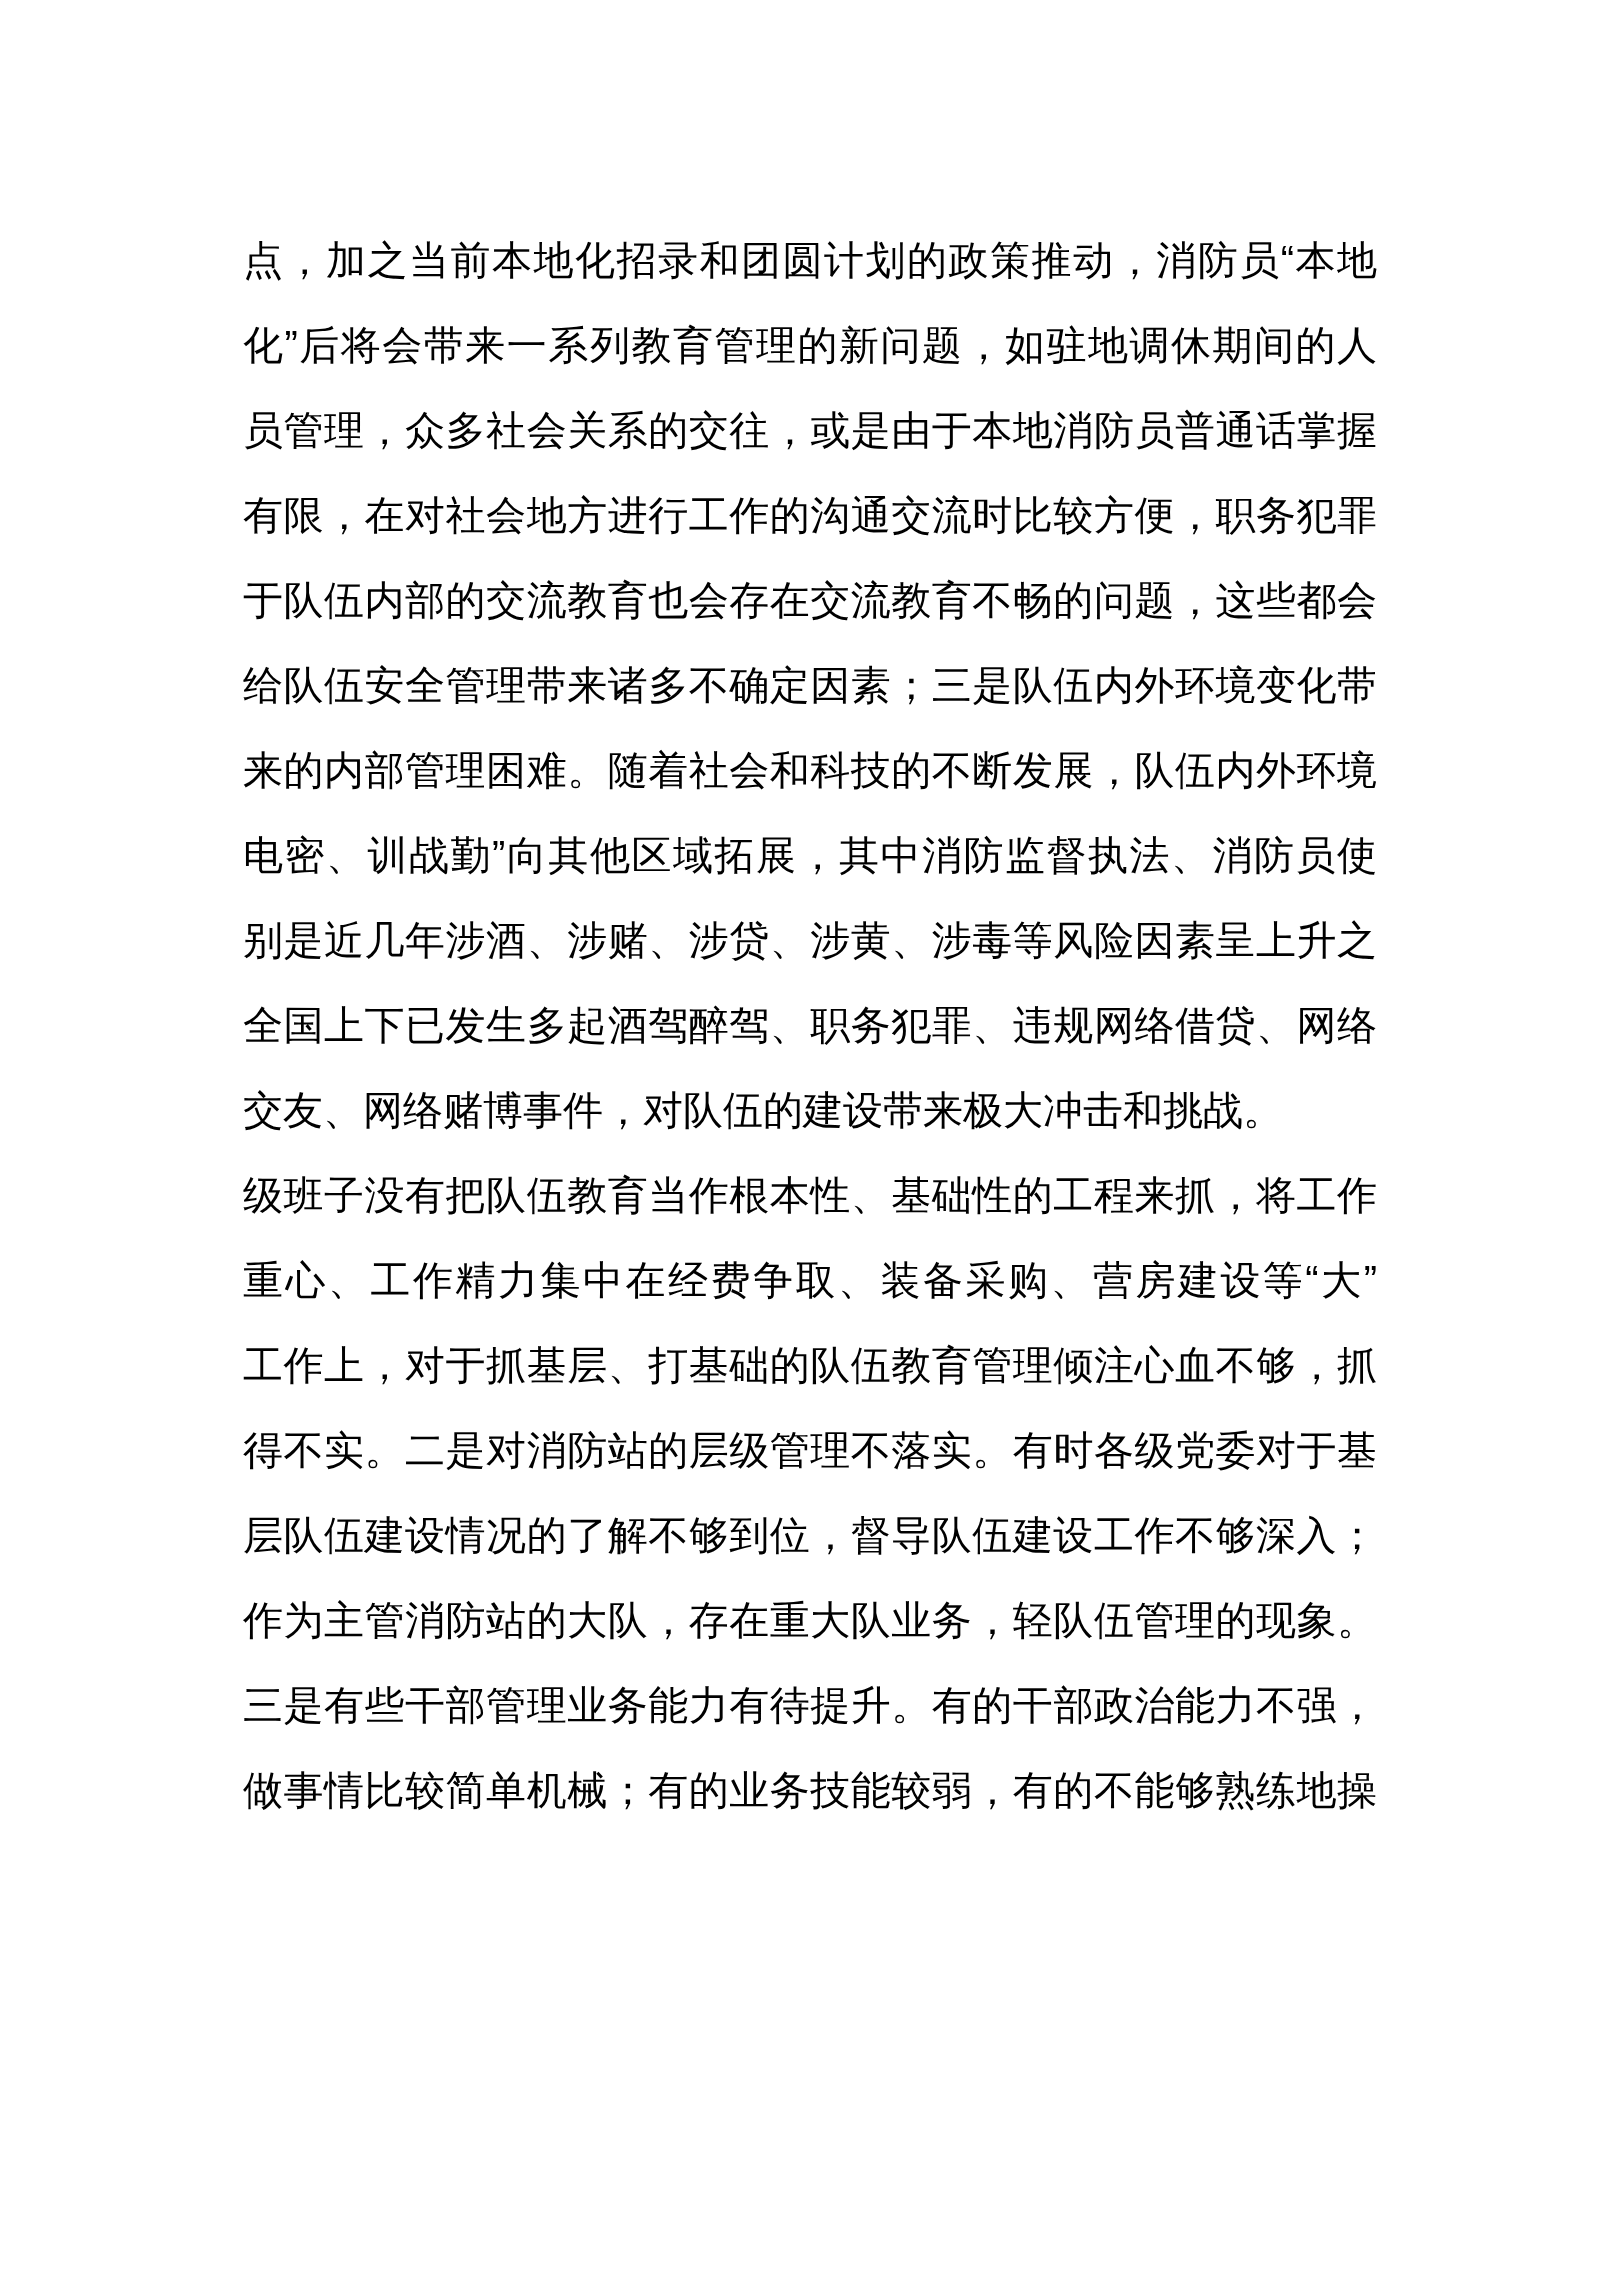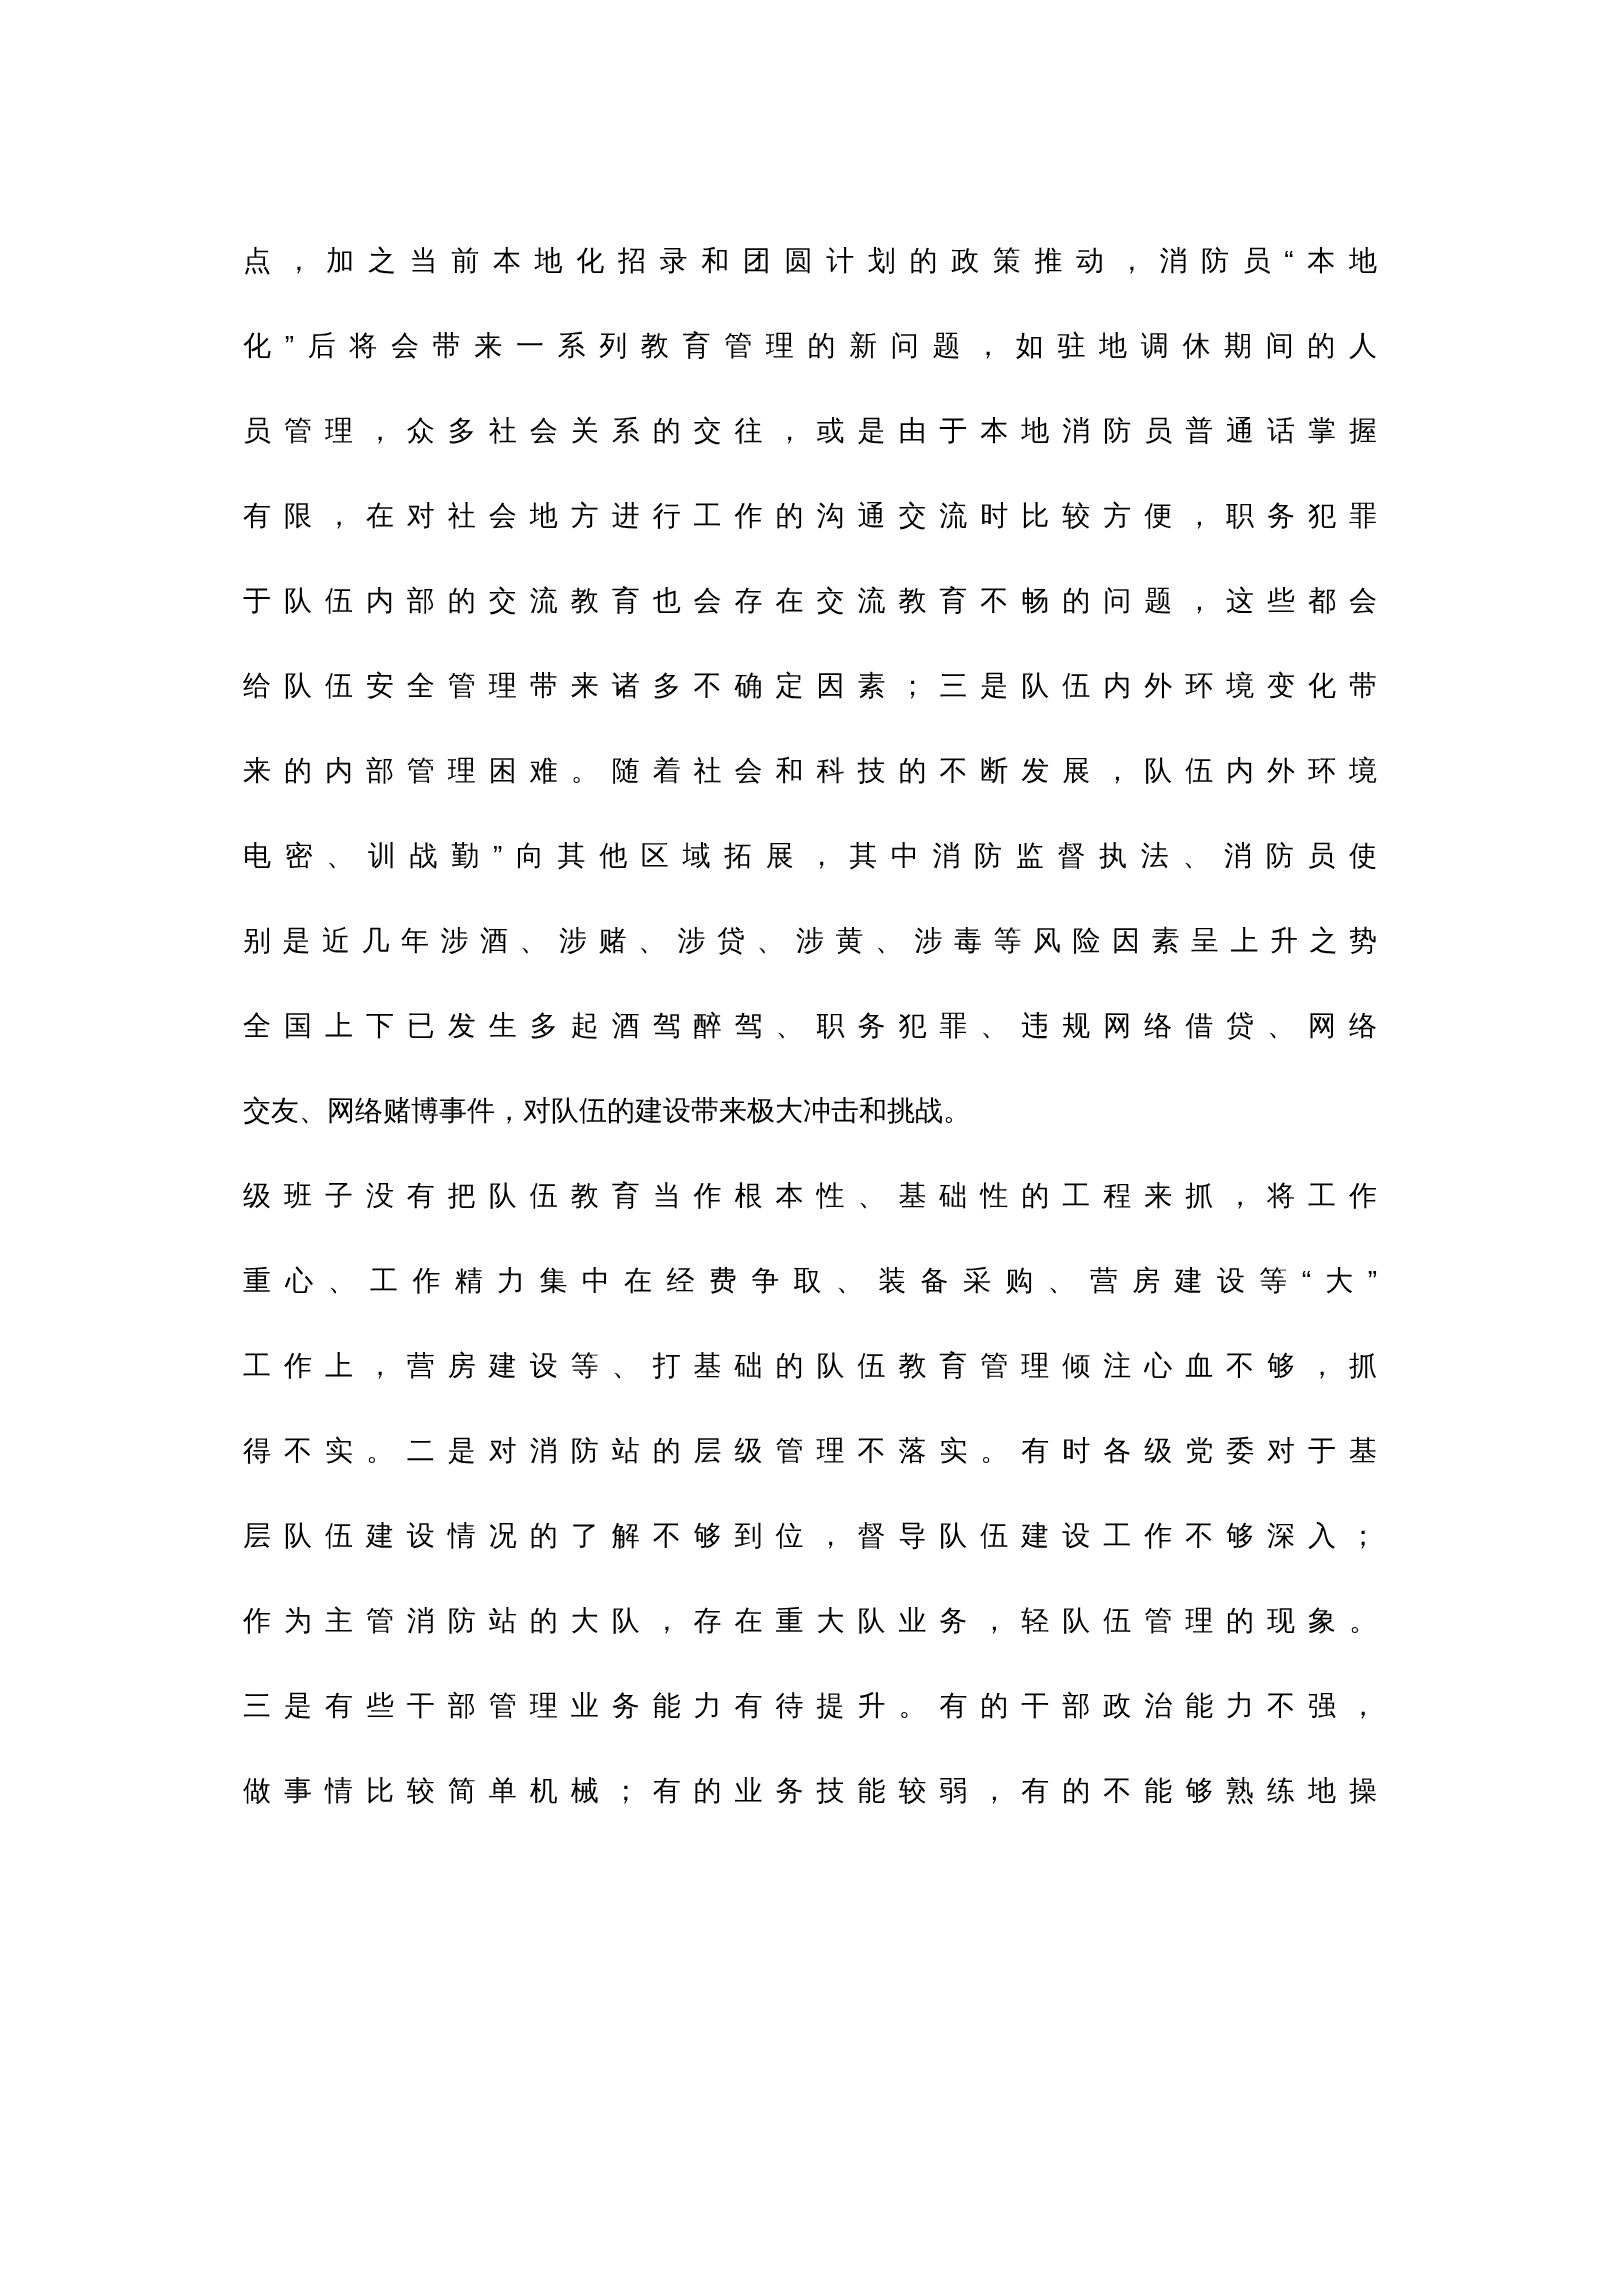--- a/index.html
+++ b/index.html
@@ -14,21 +14,21 @@
     background: #ffffff;
     overflow: hidden;
     font-family: "Liberation Sans", "DejaVu Sans", sans-serif;
   }
   .doc-body {
     position: absolute;
     left: 243px;
     top: 218px;
     width: 1134px;
     color: #000000;
-    font-size: 28px;
+    font-size: 40px;
     line-height: 85px;
     font-weight: 400;
     letter-spacing: 0;
   }
   .paragraph {
     margin: 0;
     padding: 0;
   }
   .line {
     height: 85px;
@@ -61,21 +61,21 @@
         <div class="line"><span class="seg">给队伍安全管理带来诸多不确定因素；</span><span class="seg bold">三是队伍内外环境变化带</span></div>
         <div class="line"><span class="seg bold">来的内部管理困难。</span><span class="seg">随着社会和科技的不断发展，队伍内外环境</span></div>
         <div class="line"><span class="seg">电密、训战勤”向其他区域拓展，其中消防监督执法、消防员使</span></div>
         <div class="line"><span class="seg">别是近几年涉酒、涉赌、涉贷、涉黄、涉毒等风险因素呈上升之势</span></div>
         <div class="line"><span class="seg">全国上下已发生多起酒驾醉驾、职务犯罪、违规网络借贷、网络</span></div>
         <div class="line last"><span class="seg">交友、网络赌博事件，对队伍的建设带来极大冲击和挑战。</span></div>
       </div>
       <div class="paragraph">
         <div class="line"><span class="seg">级班子没有把队伍教育当作根本性、基础性的工程来抓，将工作</span></div>
         <div class="line"><span class="seg">重心、工作精力集中在经费争取、装备采购、营房建设等“大”</span></div>
-        <div class="line"><span class="seg">工作上，营房建设等、打基础的队伍教育管理倾注心血不够，抓</span></div>
+        <div class="line"><span class="seg">工作上，对于抓基层、打基础的队伍教育管理倾注心血不够，抓</span></div>
         <div class="line"><span class="seg">得不实。</span><span class="seg bold">二是对消防站的层级管理不落实。</span><span class="seg">有时各级党委对于基</span></div>
         <div class="line"><span class="seg">层队伍建设情况的了解不够到位，督导队伍建设工作不够深入；</span></div>
         <div class="line"><span class="seg">作为主管消防站的大队，存在重大队业务，轻队伍管理的现象。</span></div>
         <div class="line"><span class="seg bold">三是有些干部管理业务能力有待提升。</span><span class="seg">有的干部政治能力不强，</span></div>
         <div class="line"><span class="seg">做事情比较简单机械；有的业务技能较弱，有的不能够熟练地操</span></div>
       </div>
     </div>
 </div>
 
 

